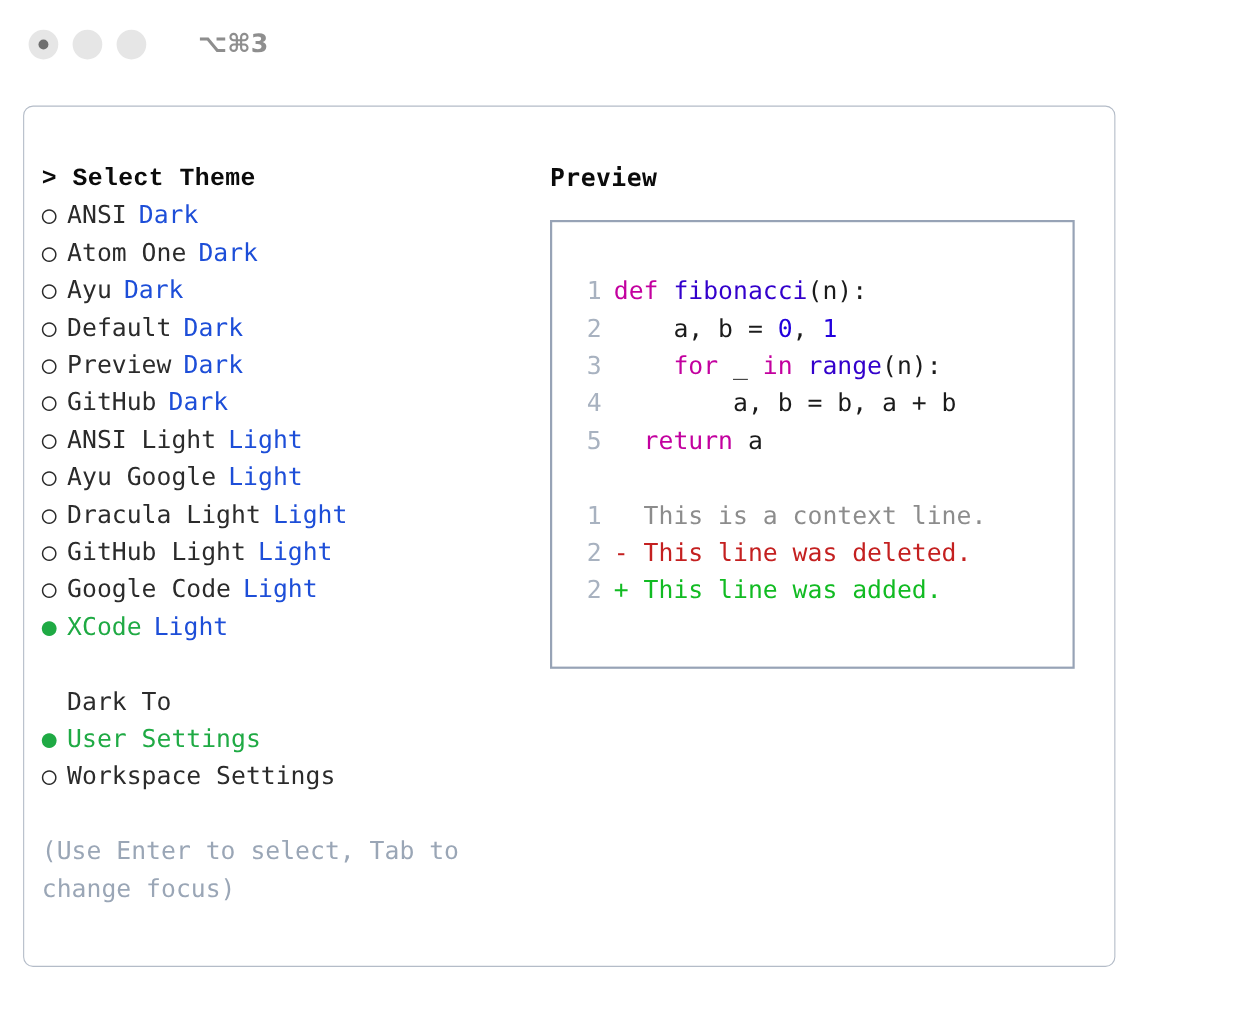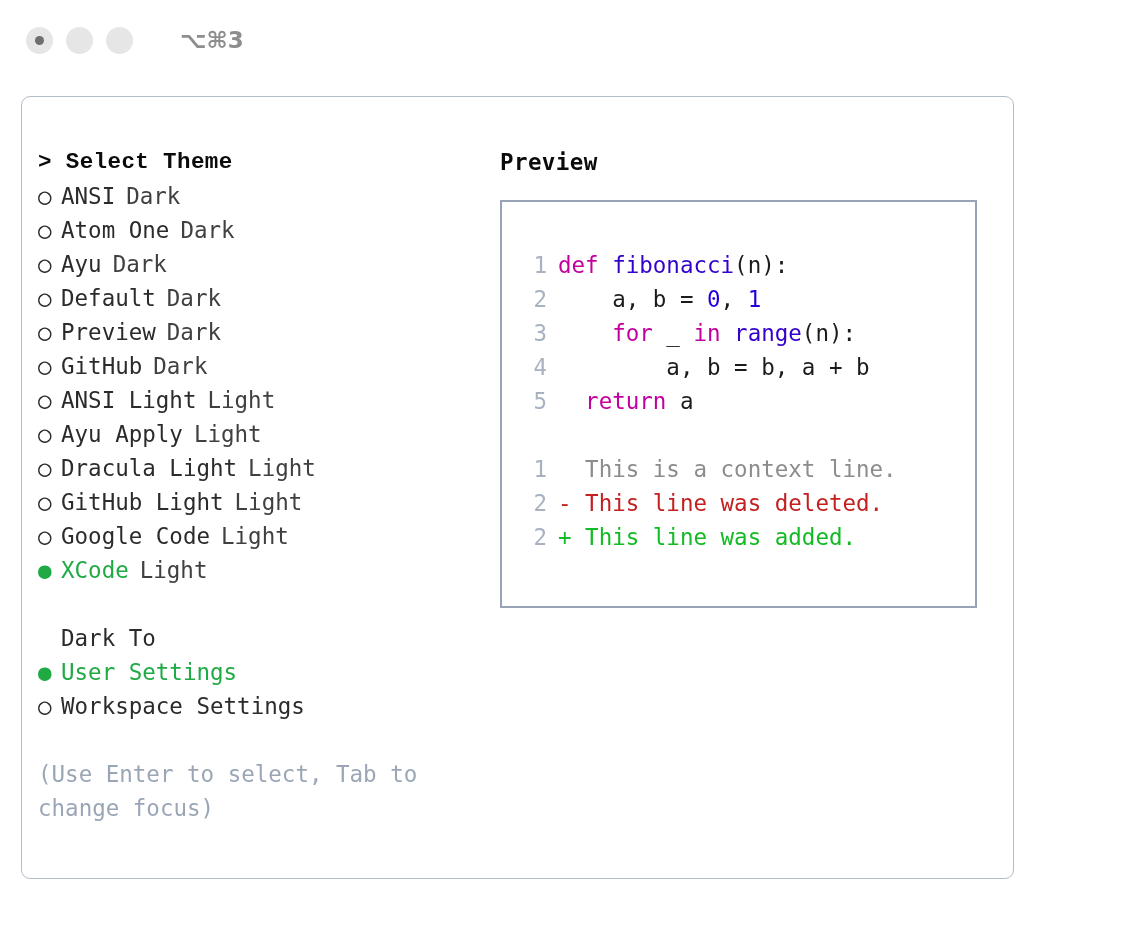--- a/index.html
+++ b/index.html
@@ -100,21 +100,21 @@
   }
   .bullet {
     display: inline-block;
     width: 23px;
     color: #2b2b2b;
   }
   .bullet.on { color: #1faa44; }
   .label { color: #2b2b2b; }
   .label.sel { color: #1faa44; }
   .variant {
-    color: #404040;
+    color: #1d4ed8;
     margin-left: 11px;
     margin-top: 45px;
   }
 
   .spacer-sm { height: 34px; }
 
   .applyhdr {
     padding-left: 23px;
     color: #2b2b2b;
   }
@@ -199,21 +199,21 @@
     <div id="theme-col">
       <div class="row hdr">&gt; Select Theme</div>
       <div id="theme-list">
           <div class="row"><span class="bullet">○</span><span class="label">ANSI</span><span class="variant">Dark</span></div>
           <div class="row"><span class="bullet">○</span><span class="label">Atom One</span><span class="variant">Dark</span></div>
           <div class="row"><span class="bullet">○</span><span class="label">Ayu</span><span class="variant">Dark</span></div>
           <div class="row"><span class="bullet">○</span><span class="label">Default</span><span class="variant">Dark</span></div>
           <div class="row"><span class="bullet">○</span><span class="label">Preview</span><span class="variant">Dark</span></div>
           <div class="row"><span class="bullet">○</span><span class="label">GitHub</span><span class="variant">Dark</span></div>
           <div class="row"><span class="bullet">○</span><span class="label">ANSI Light</span><span class="variant">Light</span></div>
-          <div class="row"><span class="bullet">○</span><span class="label">Ayu Apply</span><span class="variant">Light</span></div>
+          <div class="row"><span class="bullet">○</span><span class="label">Ayu Google</span><span class="variant">Light</span></div>
           <div class="row"><span class="bullet">○</span><span class="label">Dracula Light</span><span class="variant">Light</span></div>
           <div class="row"><span class="bullet">○</span><span class="label">GitHub Light</span><span class="variant">Light</span></div>
           <div class="row"><span class="bullet">○</span><span class="label">Google Code</span><span class="variant">Light</span></div>
           <div class="row"><span class="bullet on">●</span><span class="label sel">XCode</span><span class="variant">Light</span></div>
         </div>
 
       <div class="spacer-sm"></div>
 
       <div class="row applyhdr">Dark To</div>
       <div id="apply-list">

